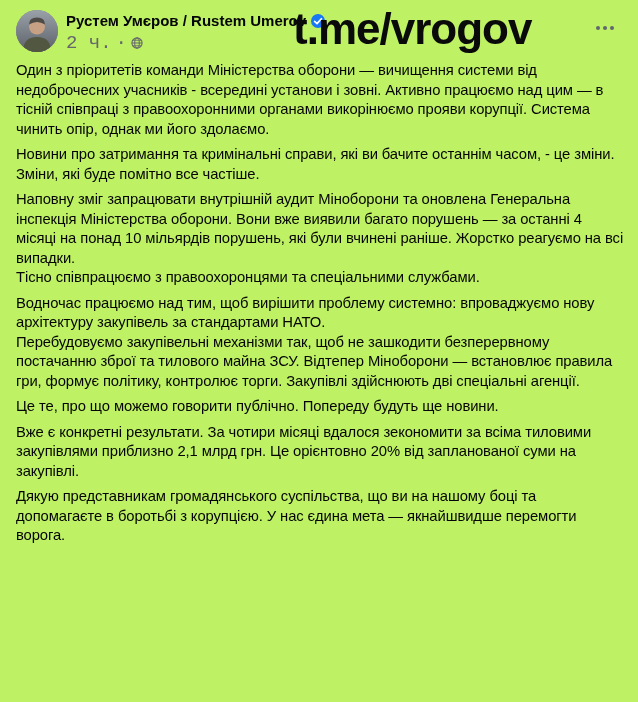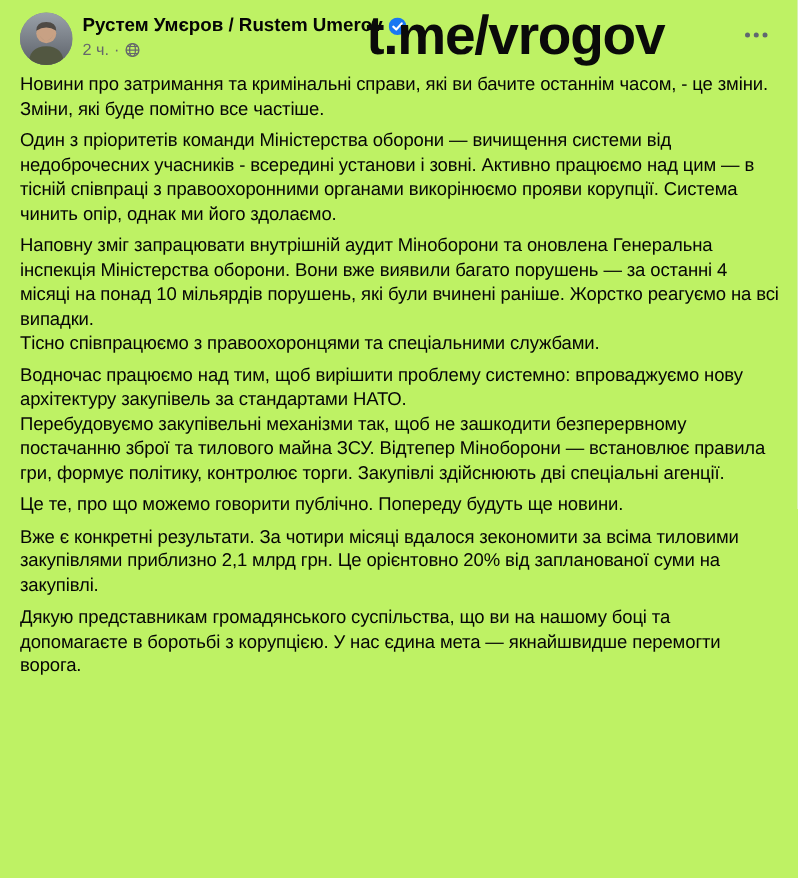--- a/index.html
+++ b/index.html
@@ -44,22 +44,23 @@
     white-space: nowrap;
   }
   .badge { width: 14px; height: 14px; flex: none; margin-top: 1px; }
   .badge svg { display: block; width: 100%; height: 100%; }
 
   .meta-row {
     display: flex;
     align-items: center;
     gap: 4px;
     margin-top: 3px;
-    font-size: 13px;
+    font-size: 19px;
     color: #65676b;
+    font-family: Liberation Mono, monospace;
   }
   .timestamp { cursor: pointer; }
   .globe { width: 12px; height: 12px; display: inline-block; }
   .globe svg { display: block; width: 100%; height: 100%; }
 
   .more-btn {
     position: absolute;
     top: 20px;
     right: 20px;
     display: flex;
@@ -156,22 +157,22 @@
         <i></i>
           <i></i>
           <i></i>
       </span>
     </div>
   </div>
 
   <div class="watermark">t.me/vrogov</div>
 
   <div class="body">
+    <p>Один з пріоритетів команди Міністерства оборони — вичищення системи від недоброчесних учасників - всередині установи і зовні. Активно працюємо над цим — в тісній співпраці з правоохоронними органами викорінюємо прояви корупції. Система чинить опір, однак ми його здолаємо.</p>
     <p>Новини про затримання та кримінальні справи, які ви бачите останнім часом, - це зміни. Зміни, які буде помітно все частіше.</p>
-    <p>Один з пріоритетів команди Міністерства оборони — вичищення системи від недоброчесних учасників - всередині установи і зовні. Активно працюємо над цим — в тісній співпраці з правоохоронними органами викорінюємо прояви корупції. Система чинить опір, однак ми його здолаємо.</p>
     <p>Наповну зміг запрацювати внутрішній аудит Міноборони та оновлена Генеральна інспекція Міністерства оборони. Вони вже виявили багато порушень — за останні 4 місяці на понад 10 мільярдів порушень, які були вчинені раніше. Жорстко реагуємо на всі випадки.
 Тісно співпрацюємо з правоохоронцями та спеціальними службами.</p>
     <p>Водночас працюємо над тим, щоб вирішити проблему системно: впроваджуємо нову архітектуру закупівель за стандартами НАТО.
 Перебудовуємо закупівельні механізми так, щоб не зашкодити безперервному постачанню зброї та тилового майна ЗСУ. Відтепер Міноборони — встановлює правила гри, формує політику, контролює торги. Закупівлі здійснюють дві спеціальні агенції.</p>
     <p>Це те, про що можемо говорити публічно. Попереду будуть ще новини.</p>
     <p>Вже є конкретні результати. За чотири місяці вдалося зекономити за всіма тиловими закупівлями приблизно 2,1 млрд грн. Це орієнтовно 20% від запланованої суми на закупівлі.</p>
     <p>Дякую представникам громадянського суспільства, що ви на нашому боці та допомагаєте в боротьбі з корупцією. У нас єдина мета — якнайшвидше перемогти ворога.</p>
 
   </div>
 

